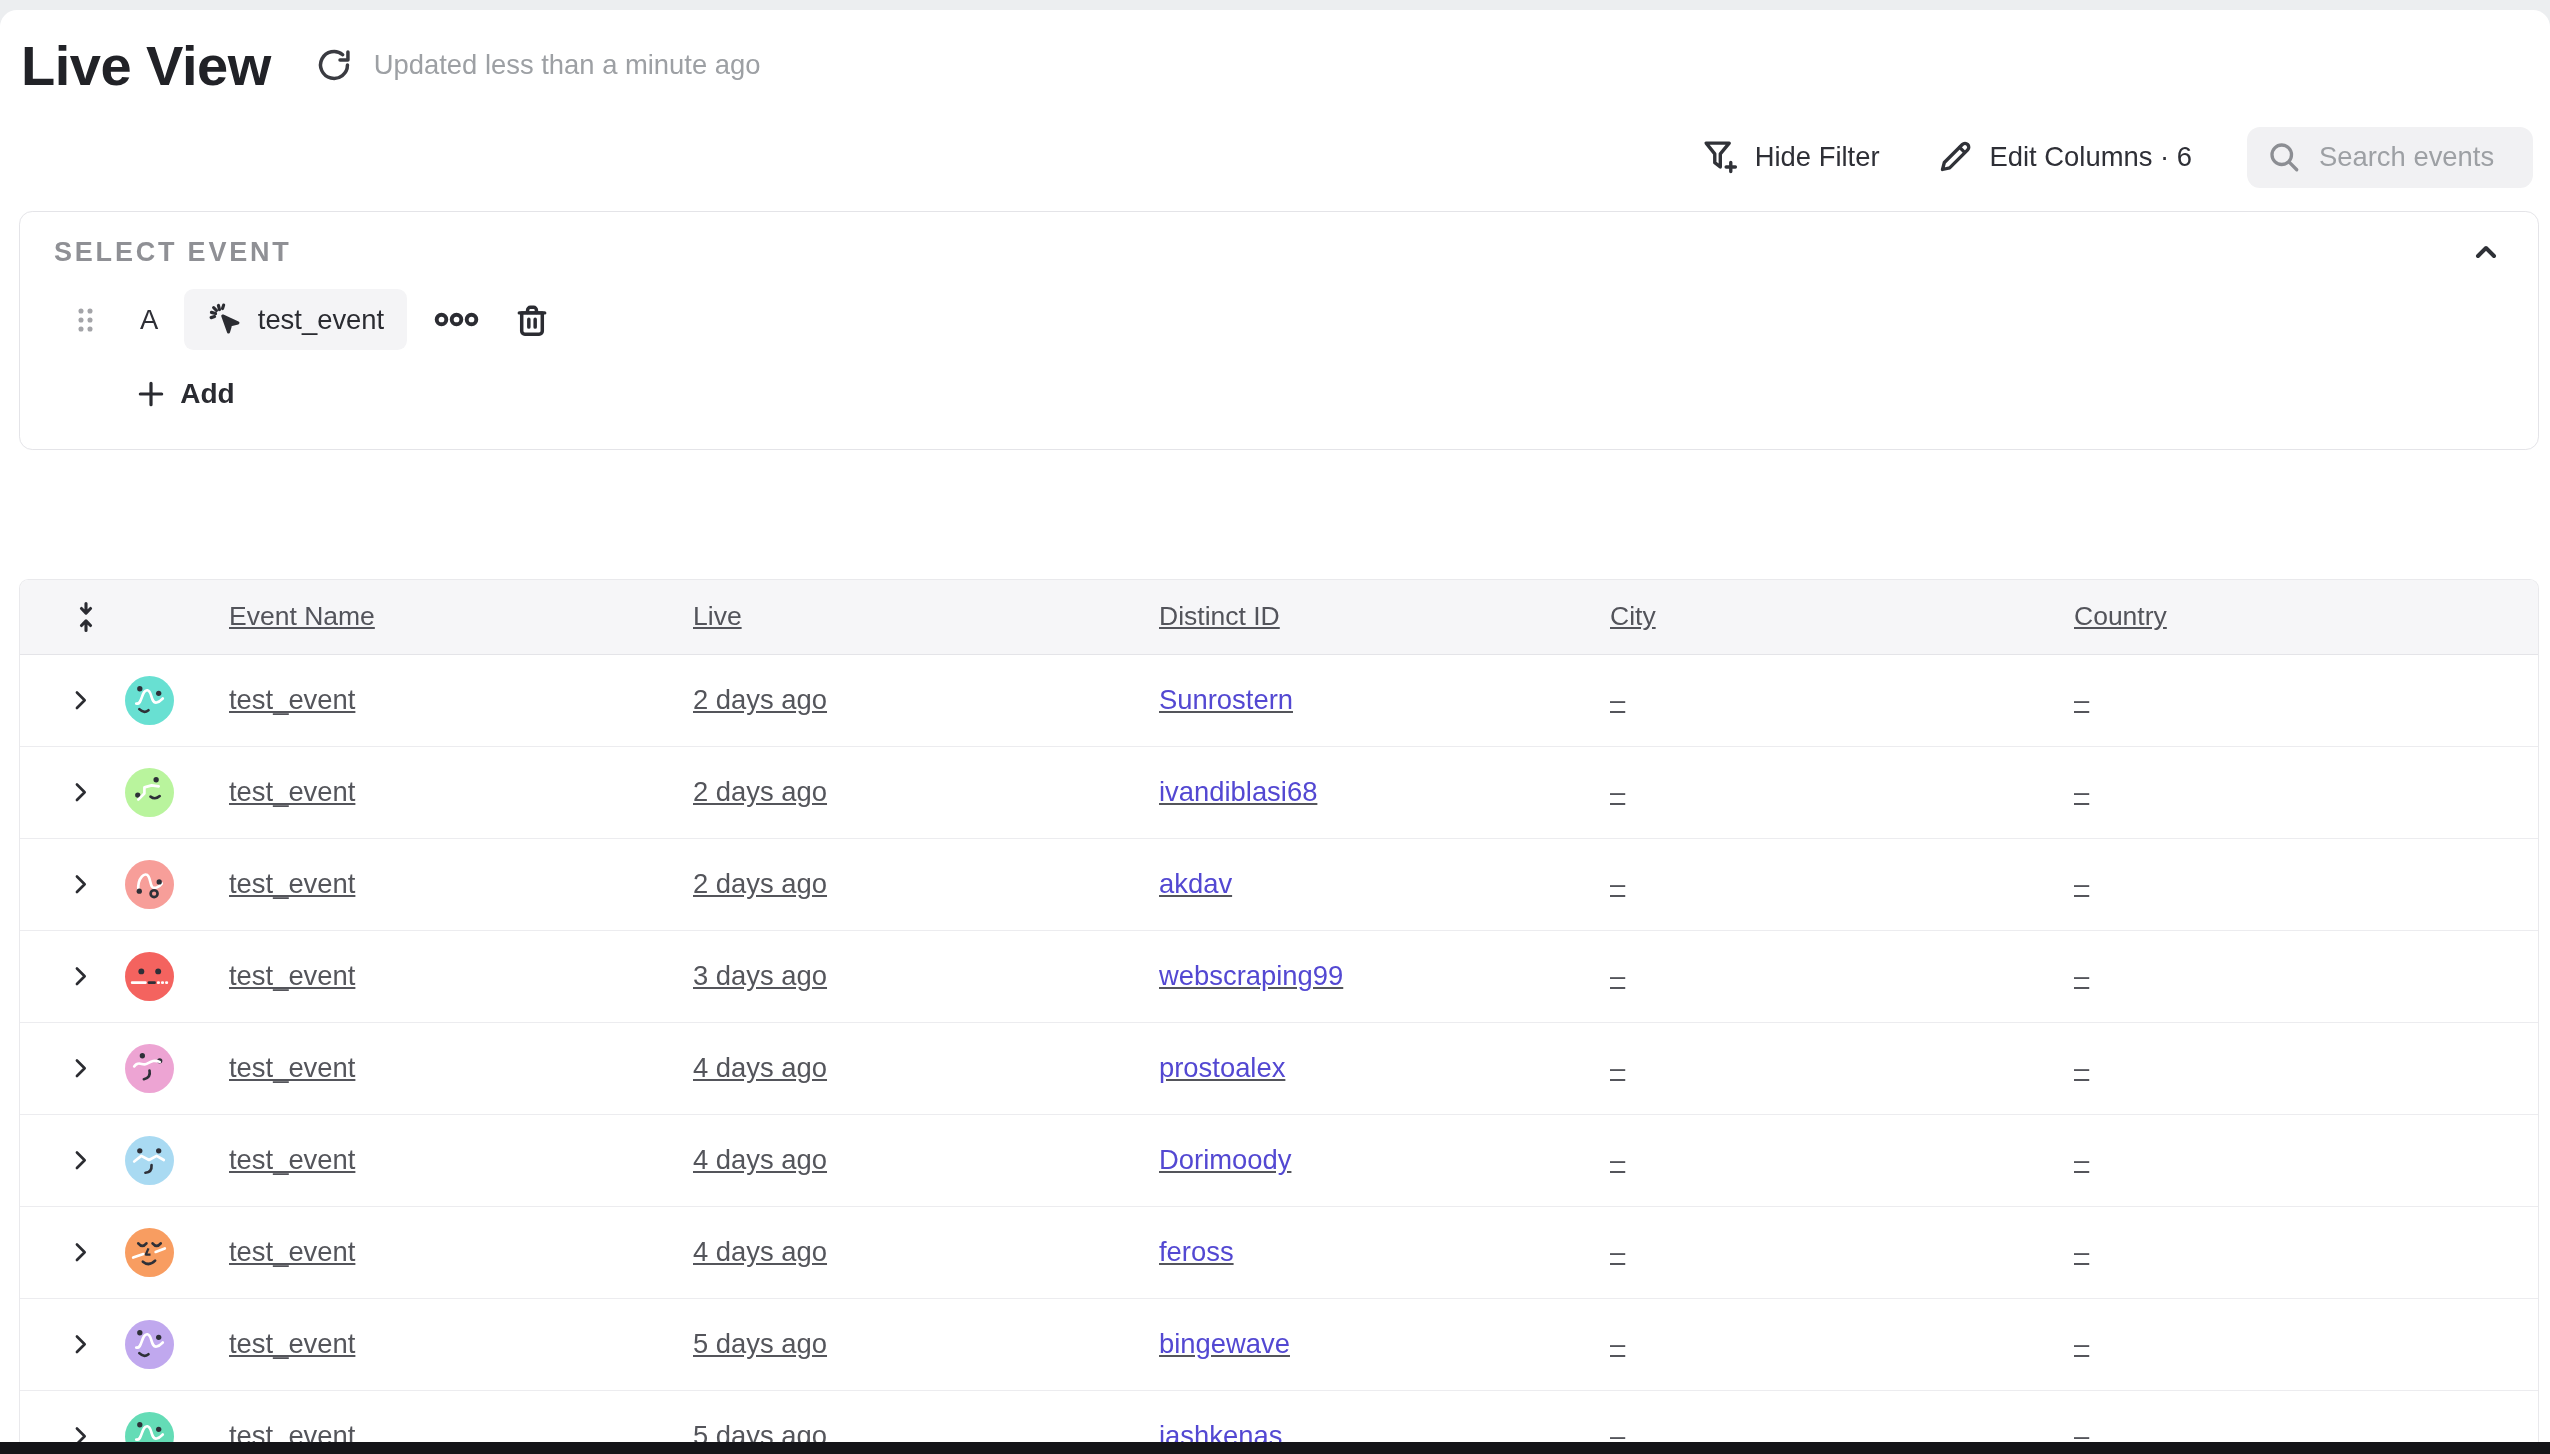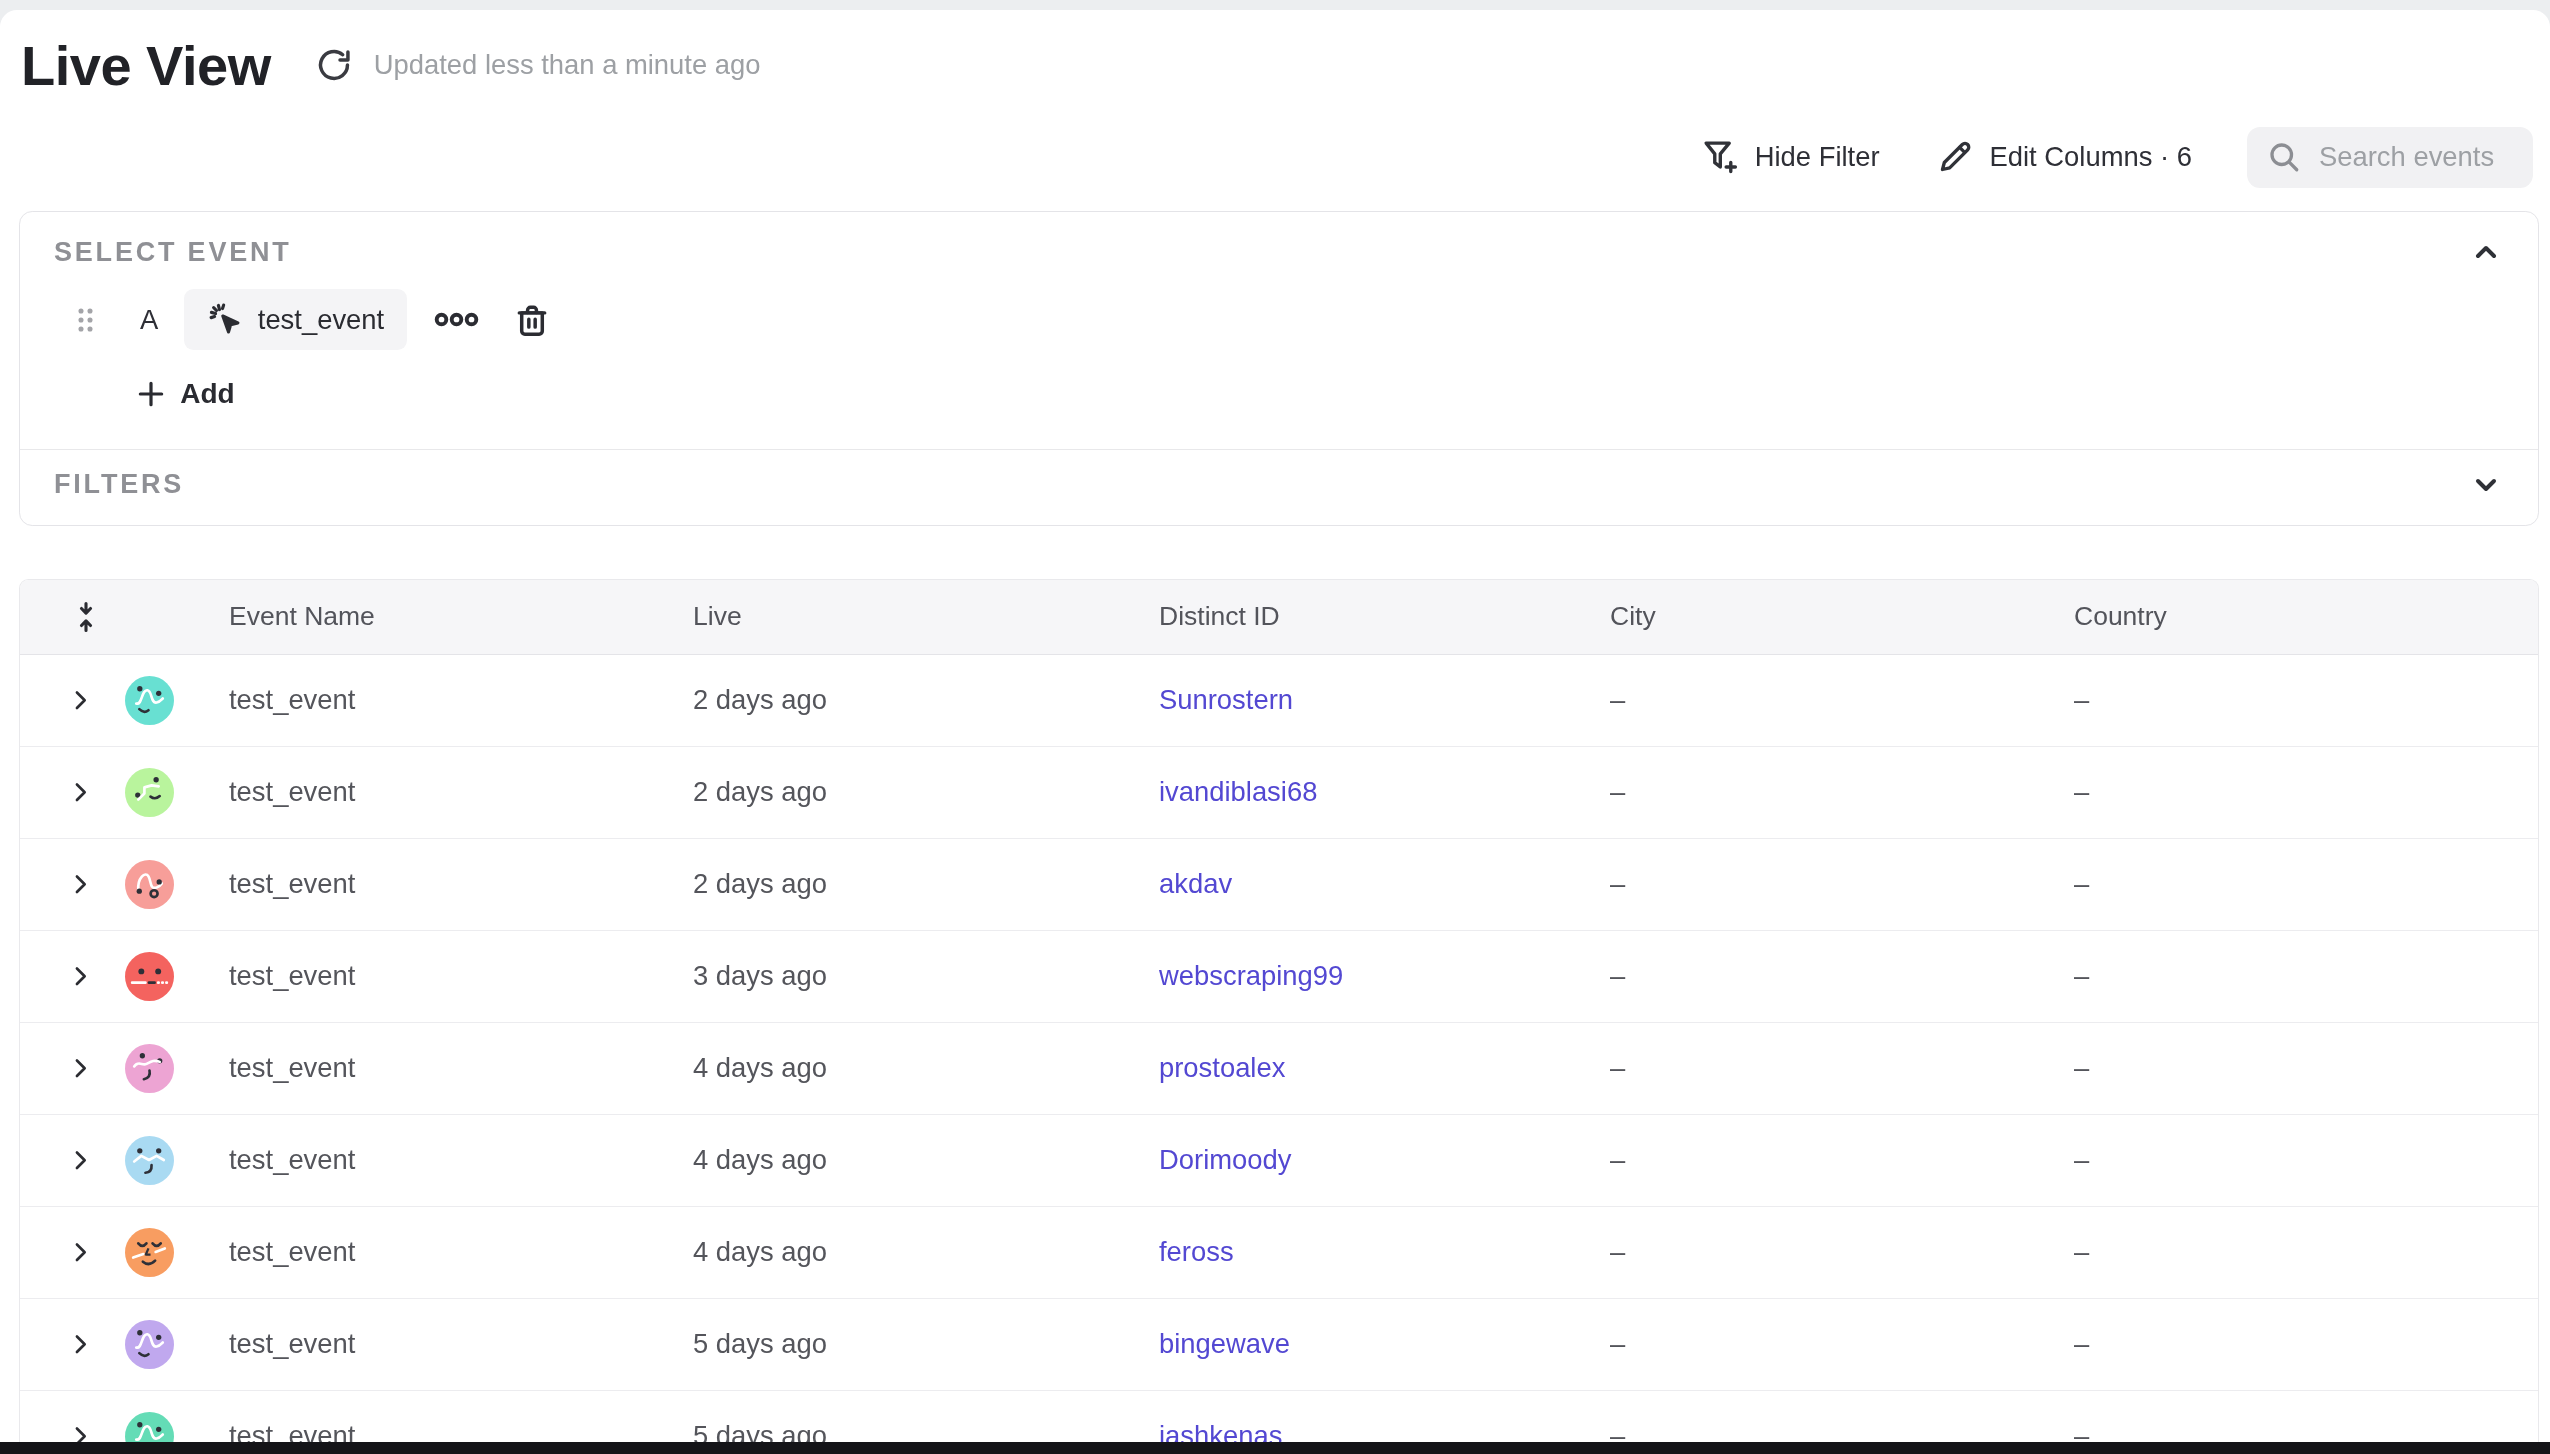--- a/index.html
+++ b/index.html
@@ -43,21 +43,21 @@
               font-family:inherit;font-size:27.4px;font-weight:500;color:#2a2b31;}
   .more{margin-left:26.5px;background:none;border:none;padding:0;cursor:pointer;display:flex;}
   .del{margin-left:34px;background:none;border:none;padding:0;cursor:pointer;display:flex;}
   .add-row{margin:24.6px 0 36px 115px;height:38px;display:flex;align-items:center;gap:13.2px;
            background:none;border:none;padding:0;cursor:pointer;
            font-family:inherit;font-size:28px;font-weight:600;color:#2a2b31;}
   
   .events-table{position:absolute;left:19px;right:11.4px;top:569px;bottom:0;
                 border:0.9px solid #e9e9ec;border-bottom:none;border-radius:9.5px 9.5px 0 0;
                 overflow:hidden;background:#fff;}
-  .thead,.trow{display:grid;grid-template-columns:95px 72px 464px 466px 451px 464px 1fr;align-items:center;}
+  .thead,.trow{display:grid;grid-template-columns:95px 72px 464px 466px 451px 464px 1fr;align-items:center;text-decoration:underline;}
   .thead{height:74px;background:#f6f6f8;border-bottom:0.9px solid #e4e4e8;
          font-size:26.5px;font-weight:500;color:#53545b;}
   .trow{height:91px;border-bottom:0.9px solid #ececef;font-size:27.4px;color:#54555b;background:#fff;}
   .th-cell,.cell{padding-left:42px;white-space:nowrap;}
   .collapse{justify-self:start;margin-left:49px;display:flex;cursor:pointer;background:none;border:none;padding:0;}
   .expander{justify-self:start;margin-left:47px;display:flex;cursor:pointer;background:none;border:none;padding:0;}
   .avatar{justify-self:start;margin-left:9.5px;width:49px;height:49px;display:flex;}
   .link{color:#5348d2;text-decoration:none;cursor:pointer;}
   .bottom-bar{position:absolute;left:0;right:0;bottom:0;height:13.2px;background:#141418;z-index:20;}
 </style>
@@ -157,28 +157,20 @@
 
     <button class="add-row">
       <span style="display:flex;">
         <svg width="32" height="32" viewBox="0 0 24 24" fill="none" stroke="#2a2b31" stroke-width="2.4" stroke-linecap="round">
           <path d="M12 4 v16 M4 12 h16"></path>
         </svg>
       </span>
       <span>Add</span>
     </button>
 
-    <div class="filters-head">
-      <span class="sec-label">FILTERS</span>
-      <button class="chev">
-        <svg width="32" height="32" viewBox="0 0 24 24" fill="none" stroke="#2f3137" stroke-width="3" stroke-linecap="round" stroke-linejoin="round">
-          <path d="M6 9 L12 15 L18 9"></path>
-        </svg>
-      </button>
-    </div>
   </section>
 
   <section class="events-table">
     <div class="thead" id="thead">
       <button class="collapse">
         <svg width="34" height="34" viewBox="0 0 24 24" fill="none" stroke="#2b2c32" stroke-width="2.2" stroke-linecap="round" stroke-linejoin="round">
           <path d="M12 2.5 v6.5 M8.8 6 L12 9.2 L15.2 6"></path>
           <path d="M12 21.5 v-6.5 M8.8 18 L12 14.8 L15.2 18"></path>
         </svg>
       </button>

